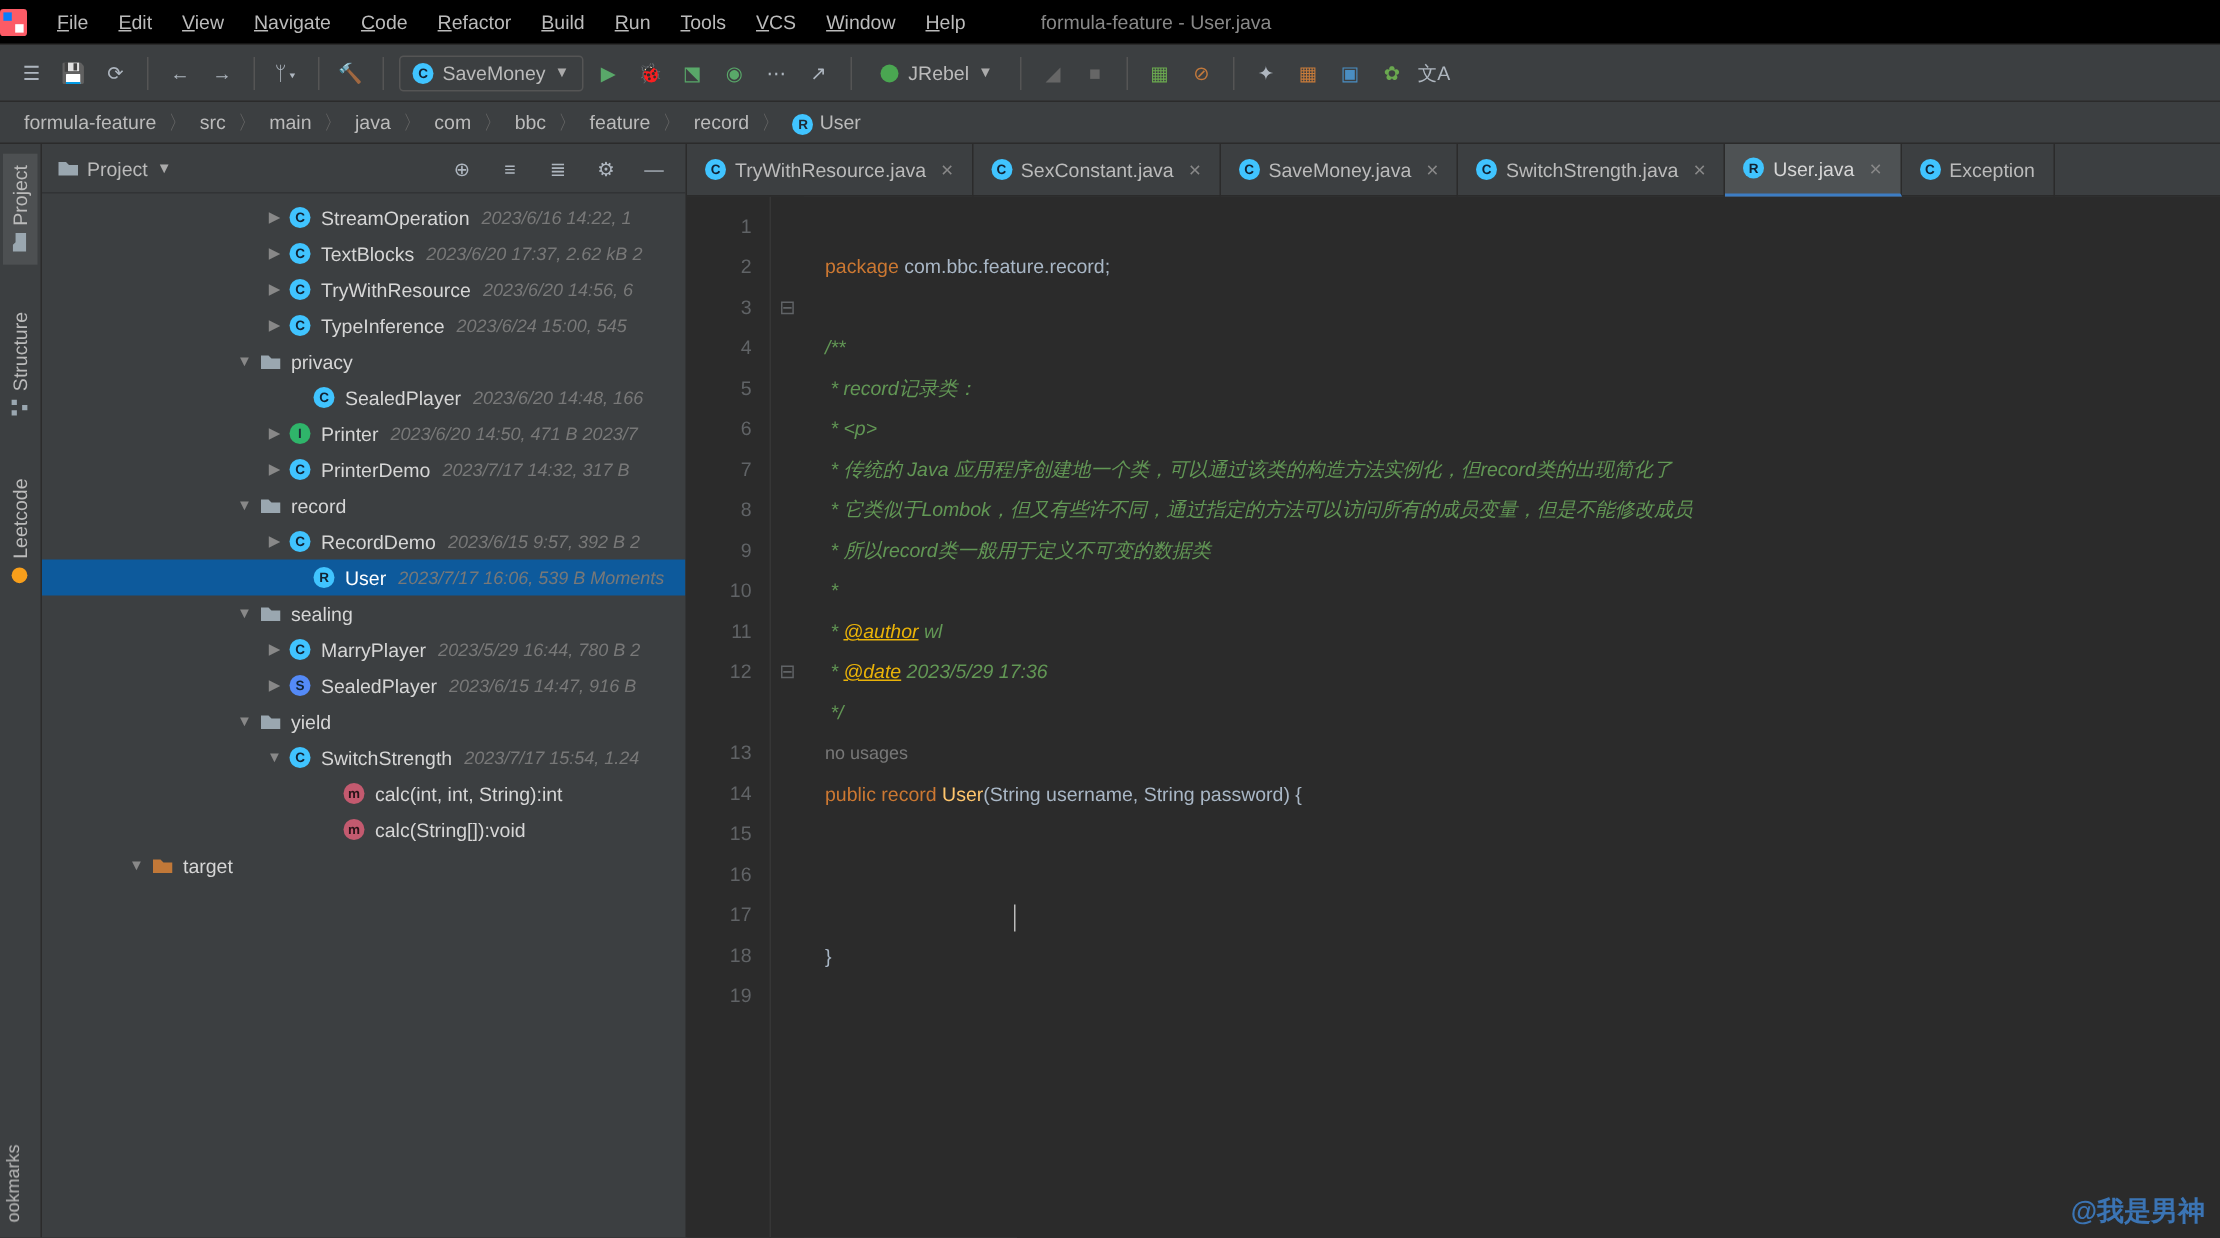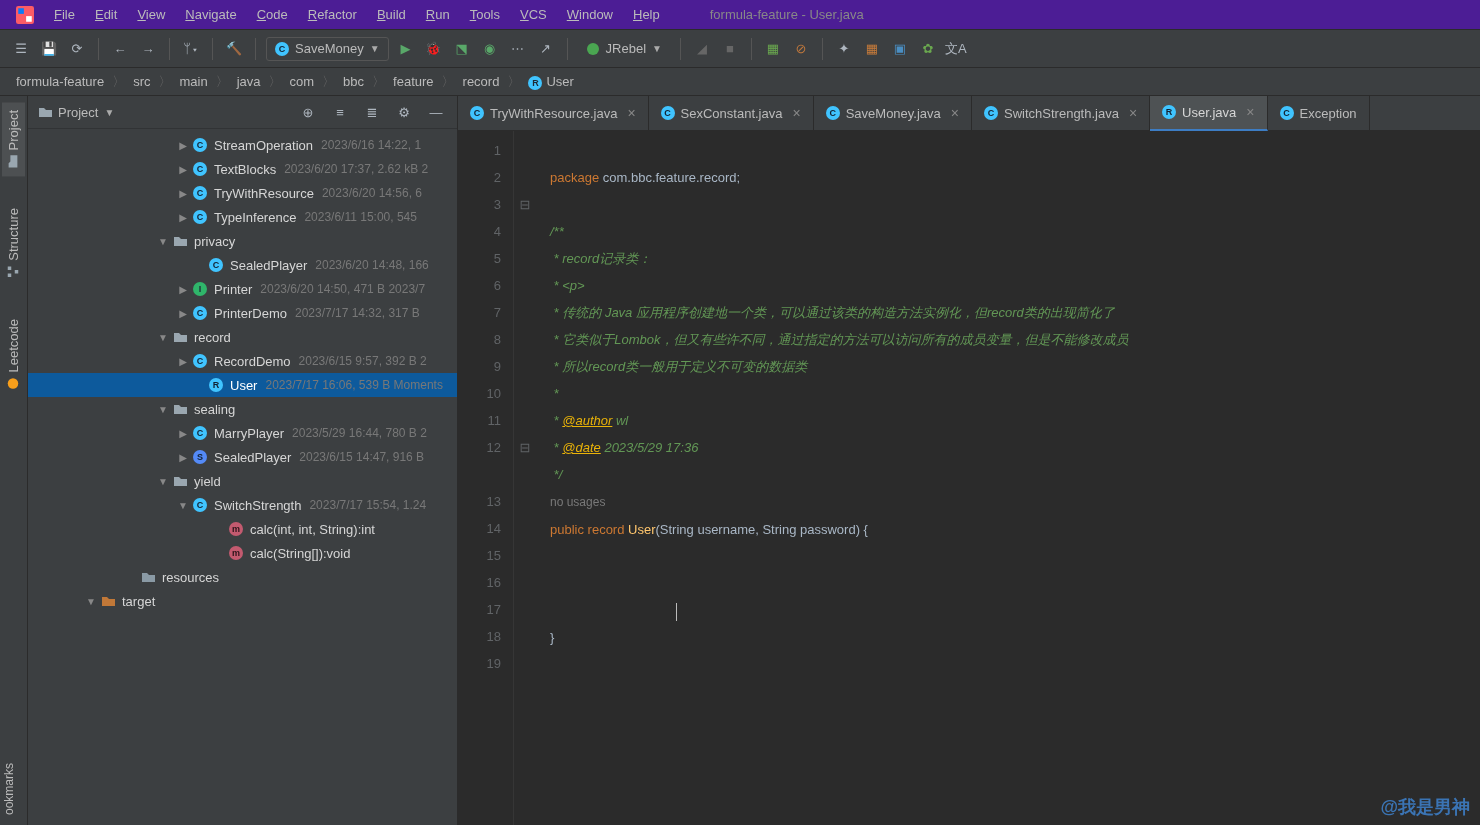--- a/index.html
+++ b/index.html
@@ -1,17 +1,17 @@
 <!DOCTYPE html>
 <html><head>
 <meta charset="utf-8">
 <style>
 * { margin:0; padding:0; box-sizing:border-box; font-family:"Segoe UI",Arial,sans-serif; font-size:13px; }
 body { background:#3c3f41; color:#bbbbbb; width:1480px; height:825px; overflow:hidden; }
-.menubar { height:30px; display:flex; align-items:center; padding:0 16px; background:#4c1d95; border-bottom:1px solid #2b2b2b; }
+.menubar { height:30px; display:flex; align-items:center; padding:0 0; background:#000000; border-bottom:1px solid #2b2b2b; }
 .app-icon { width:18px; height:18px; margin-right:10px; }
 .menu-item { padding:4px 10px; cursor:pointer; color:#bbbbbb; }
 .menu-item u { text-decoration:underline; }
 .window-title { margin-left:40px; color:#888; }
 .toolbar { height:38px; display:flex; align-items:center; padding:0 10px; gap:6px; border-bottom:1px solid #2b2b2b; }
 .tb-btn { width:22px; height:22px; display:flex; align-items:center; justify-content:center; cursor:pointer; color:#aeb6bf; }
 .tb-sep { width:1px; height:22px; background:#555; margin:0 4px; }
 .tb-select { display:flex; align-items:center; gap:6px; padding:2px 8px; border:1px solid #555; border-radius:3px; height:24px; cursor:pointer; }
 .breadcrumbs { height:28px; display:flex; align-items:center; padding:0 10px; border-bottom:1px solid #2b2b2b; font-size:13px; }
 .crumb { padding:2px 6px; cursor:pointer; color:#bbbbbb; }
@@ -26,21 +26,21 @@
 .panel-header { height:33px; display:flex; align-items:center; padding:0 10px; gap:8px; border-bottom:1px solid #313335; }
 .panel-title { display:flex; align-items:center; gap:6px; cursor:pointer; }
 .panel-tools { margin-left:auto; display:flex; gap:10px; }
 .tree { flex:1; overflow-y:auto; padding-top:4px; font-size:13px; }
 .tree-row { display:flex; align-items:center; height:24px; cursor:pointer; white-space:nowrap; overflow:hidden; }
 .tree-row.selected { background:#0d5a9c; color:#fff; }
 .tree-arrow { width:14px; text-align:center; color:#888; font-size:10px; }
 .tree-icon { width:16px; height:16px; margin:0 6px 0 2px; display:inline-flex; align-items:center; justify-content:center; }
 .tree-label { color:#d6d6d6; }
 .tree-row.selected .tree-label { color:#fff; }
-.tree-meta { color:#787878; margin-left:8px; font-size:12px; }
+.tree-meta { color:#787878; margin-left:8px; font-size:12px;font-style:italic; }
 .editor-area { flex:1; display:flex; flex-direction:column; background:#2b2b2b; min-width:0; }
 .tabs { height:35px; display:flex; align-items:center; background:#3c3f41; border-bottom:1px solid #2b2b2b; }
 .tab { height:35px; display:flex; align-items:center; padding:0 12px; gap:6px; cursor:pointer; border-right:1px solid #2b2b2b; color:#bbbbbb; white-space:nowrap; }
 .tab.active { background:#4e5254; color:#d6d6d6; border-bottom:2px solid #3d7dc4; padding-bottom:0; }
 .tab-close { color:#888; font-size:14px; margin-left:4px; }
 .tab-icon { width:14px; height:14px; border-radius:50%; display:inline-flex; align-items:center; justify-content:center; font-size:9px; font-weight:bold; }
 .ci-blue{ background:#40c4ff; color:#123; }
 .ci-rec{ background:#40c4ff; color:#123; }
 .editor { flex:1; display:flex; font-family:"JetBrains Mono","Consolas",monospace; font-size:14px; line-height:27px; overflow:hidden; }
 .gutter { width:56px; background:#2b2b2b; color:#606366; text-align:right; padding:6px 12px 0 0; border-right:1px solid #363636; user-select:none; }
@@ -182,21 +182,21 @@
           </span>
           <span class="tree-label">TryWithResource</span>
           <span class="tree-meta">2023/6/20 14:56, 6</span>
         </div>
         <div class="tree-row" style="padding-left: 148px;">
           <span class="tree-arrow">▶</span>
           <span class="tree-icon">
             <span class="tab-icon ci-blue">C</span>
           </span>
           <span class="tree-label">TypeInference</span>
-          <span class="tree-meta">2023/6/11 15:00, 545</span>
+          <span class="tree-meta">2023/6/24 15:00, 545</span>
         </div>
         <div class="tree-row" style="padding-left: 128px;">
           <span class="tree-arrow">▼</span>
           <span class="tree-icon">
             <svg width="14" height="14">
               <path fill="#9aa7b0" d="M1 3h5l2 2h6v7H1z"></path>
             </svg>
           </span>
           <span class="tree-label">privacy</span>
         </div>
@@ -297,29 +297,20 @@
             <span class="method-icon">m</span>
           </span>
           <span class="tree-label">calc(int, int, String):int</span>
         </div>
         <div class="tree-row" style="padding-left: 184px;">
           <span class="tree-arrow"></span>
           <span class="tree-icon">
             <span class="method-icon">m</span>
           </span>
           <span class="tree-label">calc(String[]):void</span>
-        </div>
-        <div class="tree-row" style="padding-left: 96px;">
-          <span class="tree-arrow"></span>
-          <span class="tree-icon">
-            <svg width="14" height="14">
-              <path fill="#8a9aa5" d="M1 3h5l2 2h6v7H1z"></path>
-            </svg>
-          </span>
-          <span class="tree-label">resources</span>
         </div>
         <div class="tree-row" style="padding-left: 56px;">
           <span class="tree-arrow">▼</span>
           <span class="tree-icon">
             <svg width="14" height="14">
               <path fill="#c17838" d="M1 3h5l2 2h6v7H1z"></path>
             </svg>
           </span>
           <span class="tree-label">target</span>
         </div>

